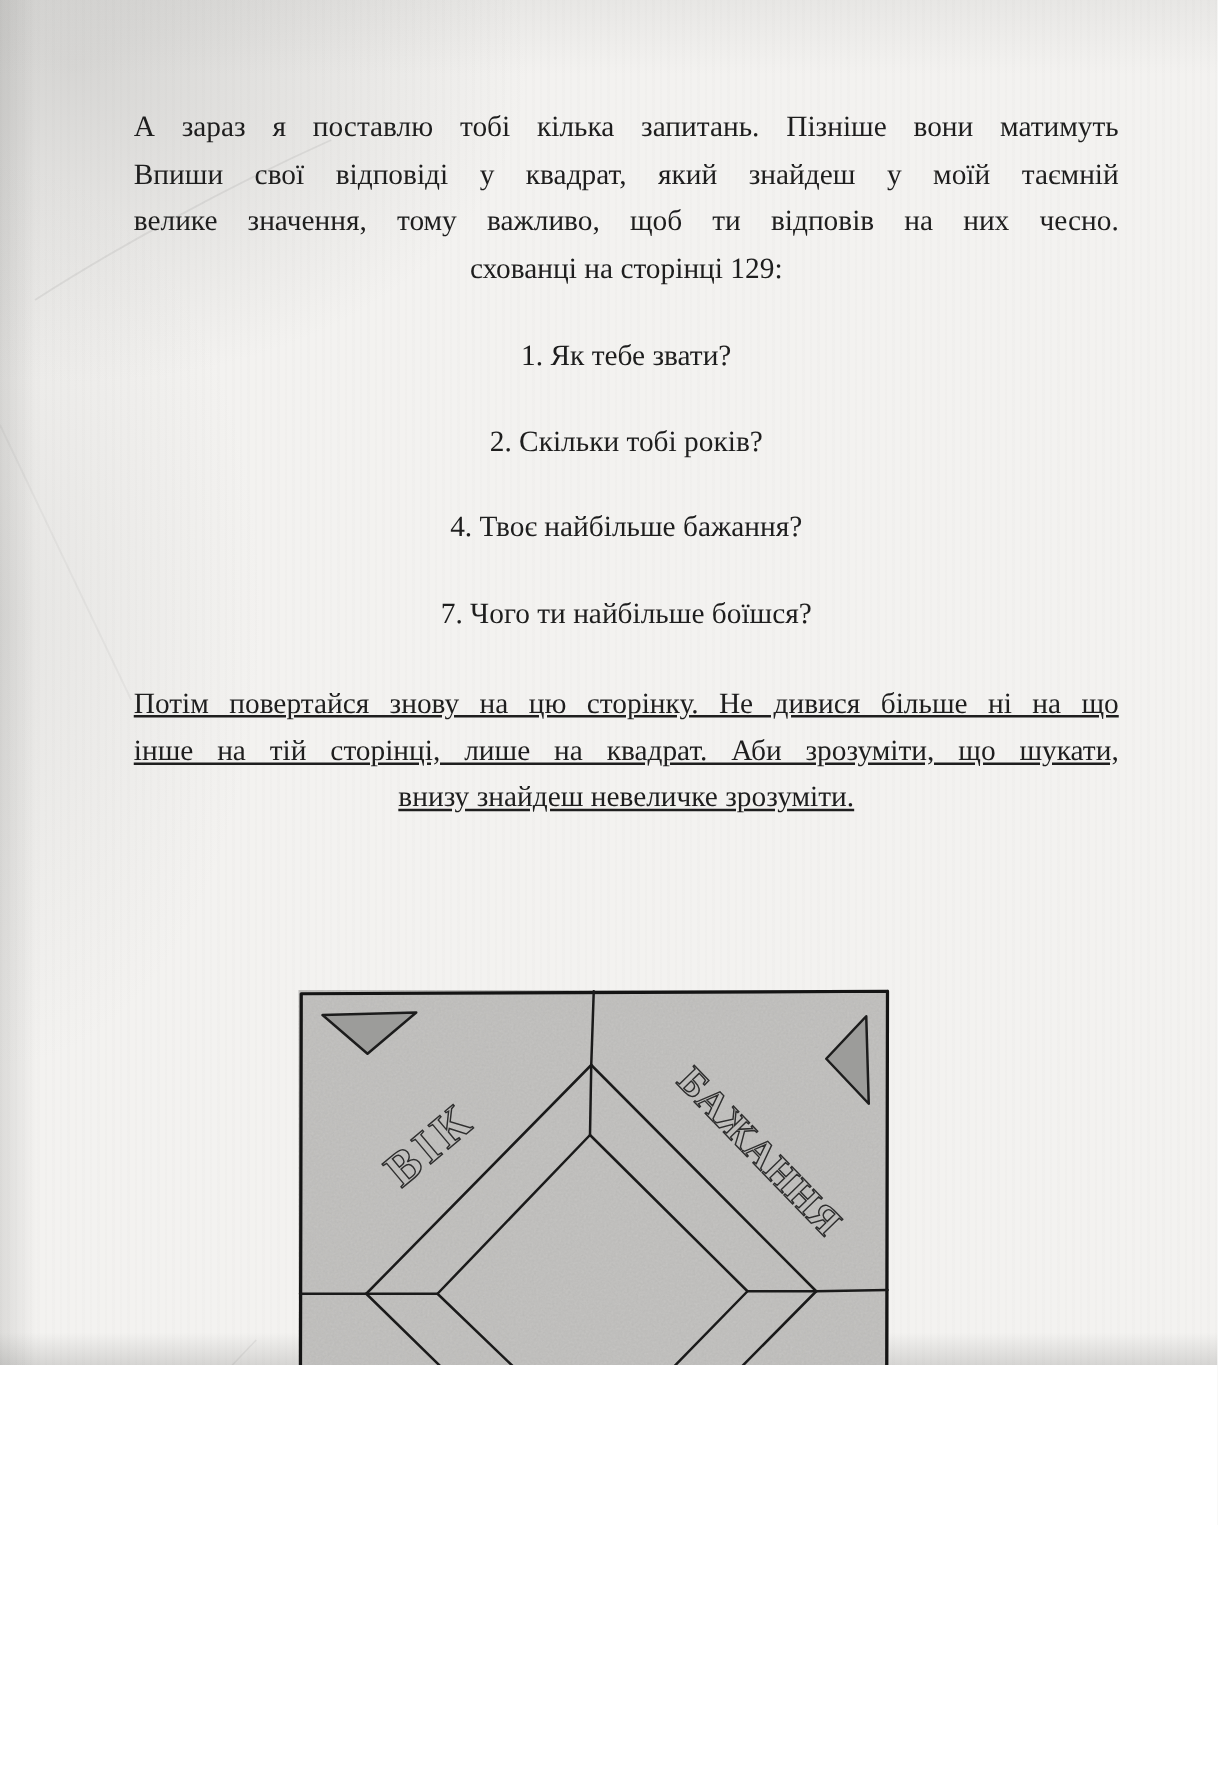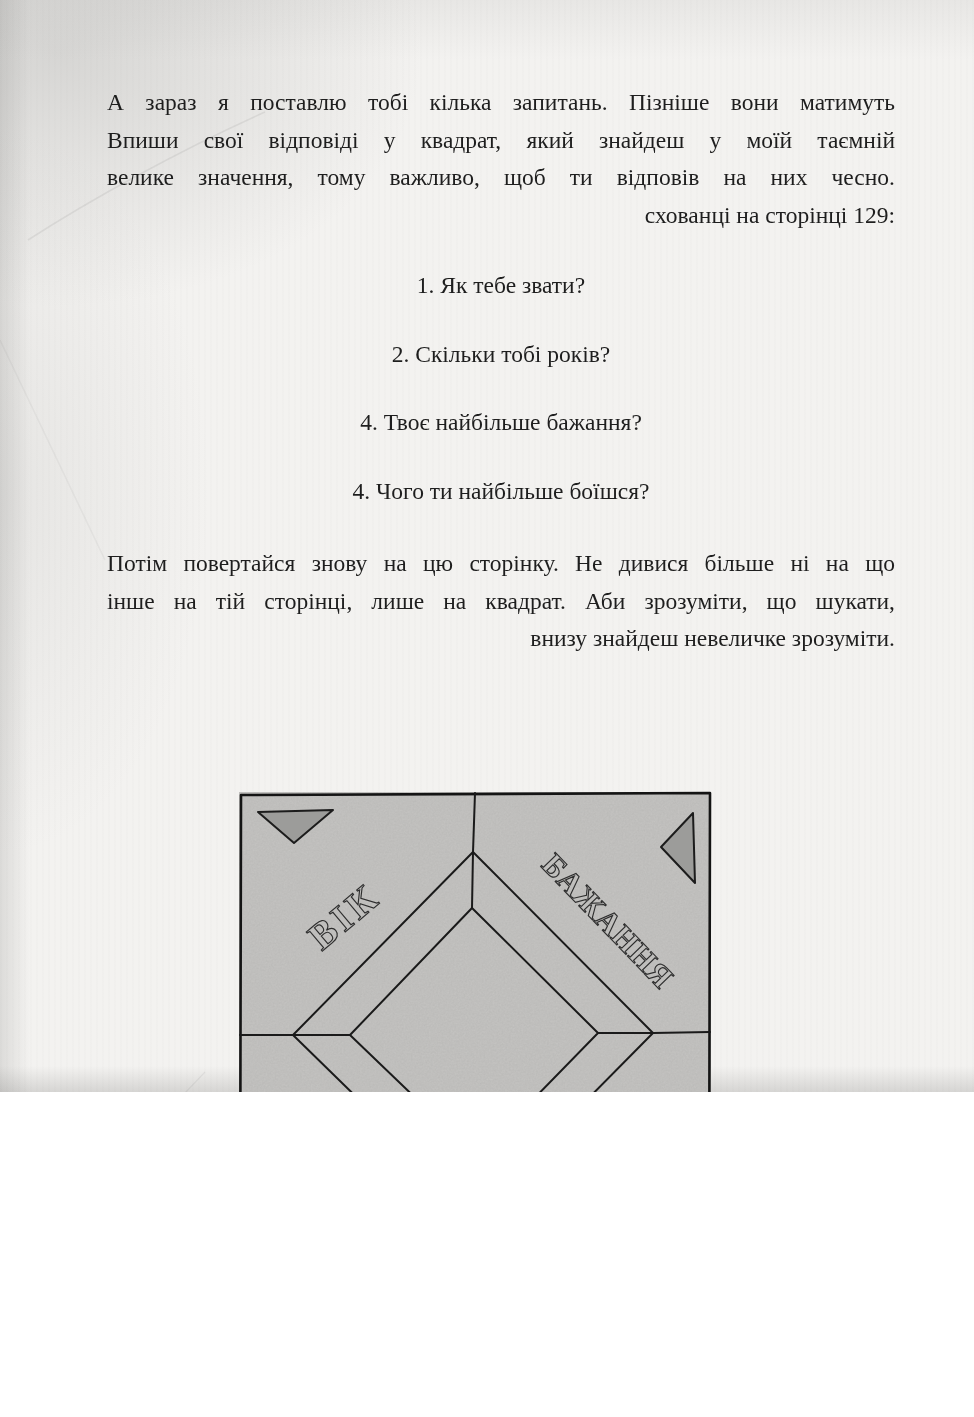--- a/index.html
+++ b/index.html
@@ -22,25 +22,25 @@
   .creases { position: absolute; left: 0; top: 0; }
   .content {
     position: absolute;
     left: 107px;
     top: 84px;
     width: 788px;
     font-size: 23.5px;
     line-height: 37.5px;
   }
   .jline { text-align: justify; text-align-last: justify; }
-  .lastline { text-align: right; }
+  .lastline { text-align: center; }
   .questions { margin-top: 33px; text-align: center; }
   .question { line-height: 37.5px; margin-bottom: 31px; }
   .question:last-child { margin-bottom: 0; }
-  .para2 { margin-top: 35px; }
+  .para2 { margin-top: 35px; text-decoration: underline; }
   .pagenum {
     position: absolute;
     left: 38px;
     top: 1122px;
     font-size: 26px;
     line-height: 30px;
     color: #a23a34;
     font-weight: bold;
     letter-spacing: 1px;
     text-decoration: underline;
@@ -75,21 +75,21 @@
       <div class="jline">А зараз я поставлю тобі кілька запитань. Пізніше вони матимуть</div>
       <div class="jline">Впиши свої відповіді у квадрат, який знайдеш у моїй таємній</div>
       <div class="jline">велике значення, тому важливо, щоб ти відповів на них чесно.</div>
       <div class="lastline">схованці на сторінці 129:</div>
     </div>
 
     <div class="questions">
       <div class="question">1. Як тебе звати?</div>
       <div class="question">2. Скільки тобі років?</div>
       <div class="question">4. Твоє найбільше бажання?</div>
-      <div class="question">4. Чого ти найбільше боїшся?</div>
+      <div class="question">7. Чого ти найбільше боїшся?</div>
     </div>
 
     <div class="para2">
       <div class="jline">Потім повертайся знову на цю сторінку. Не дивися більше ні на що</div>
       <div class="jline">інше на тій сторінці, лише на квадрат. Аби зрозуміти, що шукати,</div>
       <div class="lastline">внизу знайдеш невеличке зрозуміти.</div>
     </div>
 
   </div>
 

